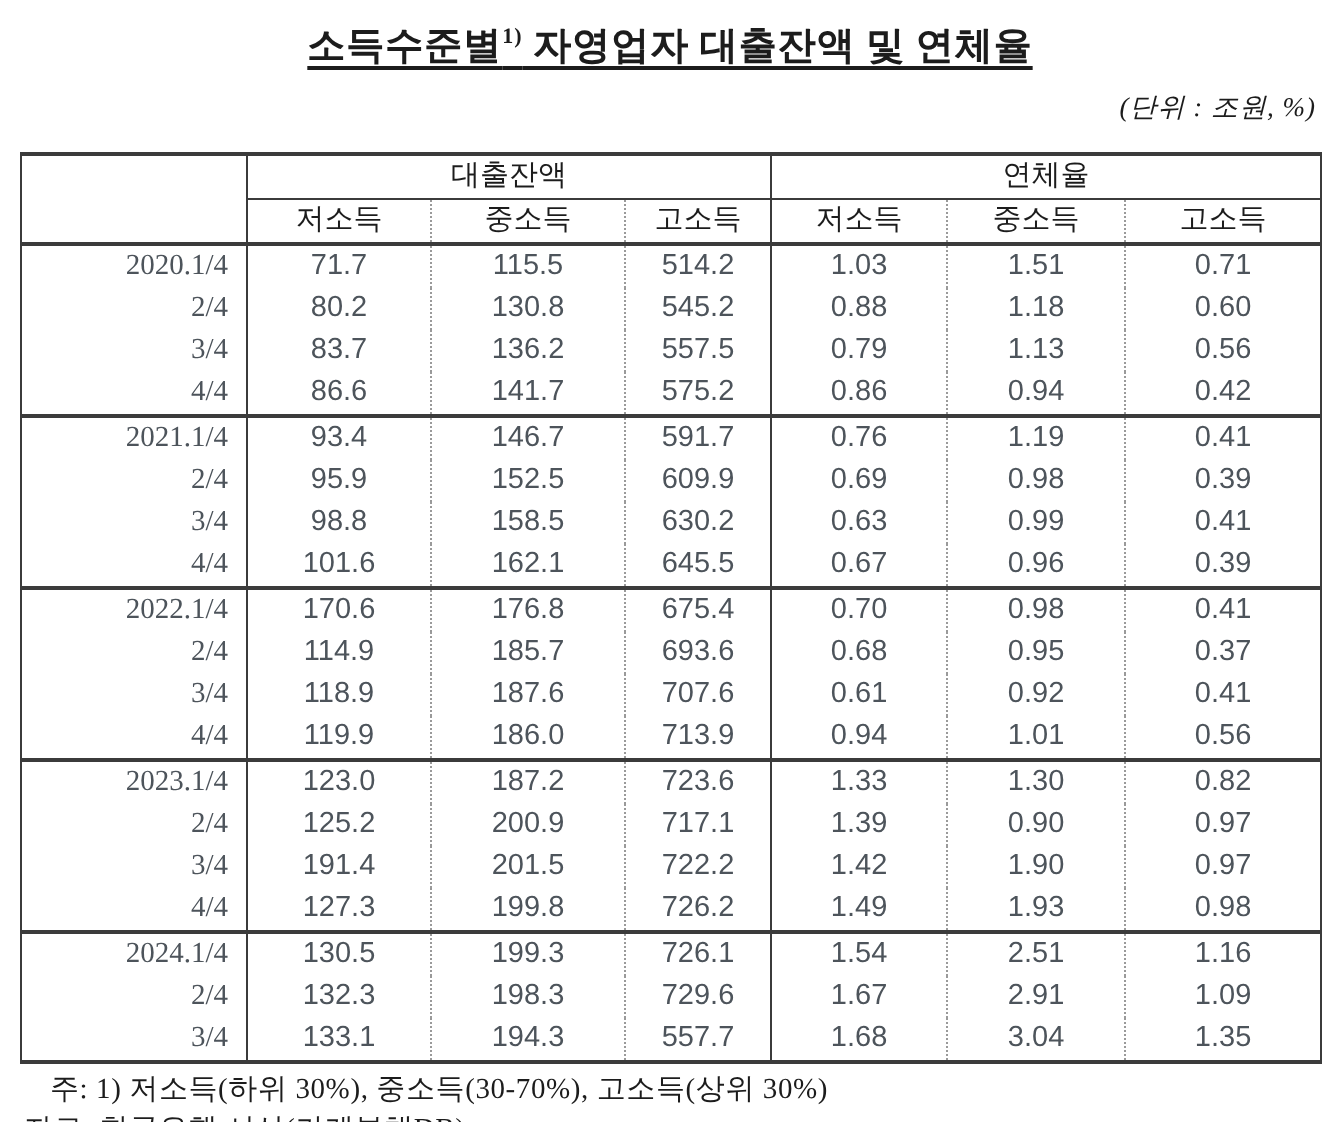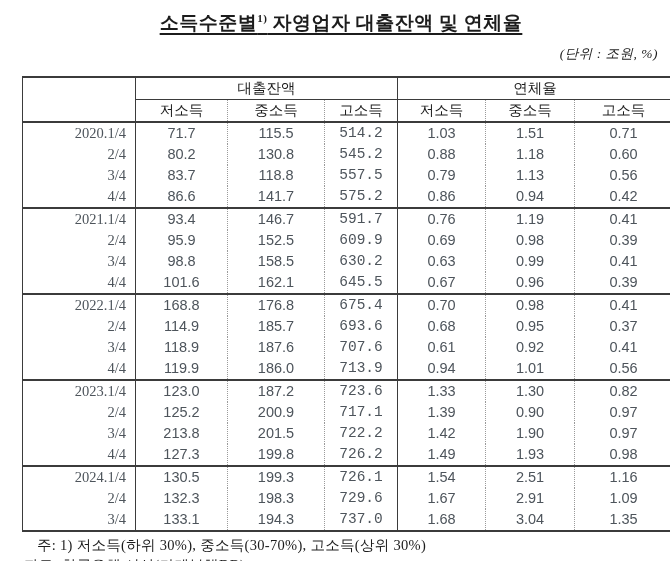--- a/index.html
+++ b/index.html
@@ -11,21 +11,21 @@
   }
   * { box-sizing: border-box; }
   html, body {
     margin: 0; padding: 0;
     width: 670px; height: 561px;
     background: var(--bg);
     font-family: "Liberation Serif", "DejaVu Serif", serif;
     color: var(--text);
     overflow: hidden;
   }
-  .page { width: 670px; height: 483px; padding: 6px 10px 0 22px; }
+  .page { width: 670px; height: 483px; padding: 6px 10px 0 10px; }
 
   .title {
     text-align: center;
     font-size: 19px;
     font-weight: bold;
     letter-spacing: 0.5px;
     margin-top: 4px;
     white-space: nowrap;
   }
   .title .underlined {
@@ -84,21 +84,21 @@
     text-align: right;
     padding-right: 9px;
     border-right: 1.5px solid var(--border);
     font-family: Liberation Serif, serif;
   }
   .data-table tbody td.val { text-align: center; }
   .data-table tbody td.c0,
   .data-table tbody td.c1,
   .data-table tbody td.c3,
   .data-table tbody td.c4 { border-right: 1px dotted var(--dotted); }
-  .data-table tbody td.c2 { border-right: 1.5px solid var(--border); font-family: Liberation Mono, monospace; }
+  .data-table tbody td.c2 { border-right: 1.5px solid var(--border); }
   .data-table tbody tr.year-start td { border-top: 2px solid var(--border); }
 
   .notes {
     margin-top: 3px;
     margin-left: 2px;
     font-size: 14.5px;
     line-height: 20px;
     letter-spacing: 0.3px;
   }
   .notes .note-1 { padding-left: 13px; }
@@ -155,21 +155,21 @@
           <td class="val c0">80.2</td>
           <td class="val c1">130.8</td>
           <td class="val c2">545.2</td>
           <td class="val c3">0.88</td>
           <td class="val c4">1.18</td>
           <td class="val c5">0.60</td>
         </tr>
         <tr>
           <td class="period">3/4</td>
           <td class="val c0">83.7</td>
-          <td class="val c1">118.8</td>
+          <td class="val c1">136.2</td>
           <td class="val c2">557.5</td>
           <td class="val c3">0.79</td>
           <td class="val c4">1.13</td>
           <td class="val c5">0.56</td>
         </tr>
         <tr>
           <td class="period">4/4</td>
           <td class="val c0">86.6</td>
           <td class="val c1">141.7</td>
           <td class="val c2">575.2</td>
@@ -208,21 +208,21 @@
           <td class="period">4/4</td>
           <td class="val c0">101.6</td>
           <td class="val c1">162.1</td>
           <td class="val c2">645.5</td>
           <td class="val c3">0.67</td>
           <td class="val c4">0.96</td>
           <td class="val c5">0.39</td>
         </tr>
         <tr class="year-start">
           <td class="period">2022.1/4</td>
-          <td class="val c0">168.8</td>
+          <td class="val c0">170.6</td>
           <td class="val c1">176.8</td>
           <td class="val c2">675.4</td>
           <td class="val c3">0.70</td>
           <td class="val c4">0.98</td>
           <td class="val c5">0.41</td>
         </tr>
         <tr>
           <td class="period">2/4</td>
           <td class="val c0">114.9</td>
           <td class="val c1">185.7</td>
@@ -262,21 +262,21 @@
           <td class="period">2/4</td>
           <td class="val c0">125.2</td>
           <td class="val c1">200.9</td>
           <td class="val c2">717.1</td>
           <td class="val c3">1.39</td>
           <td class="val c4">0.90</td>
           <td class="val c5">0.97</td>
         </tr>
         <tr>
           <td class="period">3/4</td>
-          <td class="val c0">213.8</td>
+          <td class="val c0">191.4</td>
           <td class="val c1">201.5</td>
           <td class="val c2">722.2</td>
           <td class="val c3">1.42</td>
           <td class="val c4">1.90</td>
           <td class="val c5">0.97</td>
         </tr>
         <tr>
           <td class="period">4/4</td>
           <td class="val c0">127.3</td>
           <td class="val c1">199.8</td>
@@ -300,21 +300,21 @@
           <td class="val c1">198.3</td>
           <td class="val c2">729.6</td>
           <td class="val c3">1.67</td>
           <td class="val c4">2.91</td>
           <td class="val c5">1.09</td>
         </tr>
         <tr>
           <td class="period">3/4</td>
           <td class="val c0">133.1</td>
           <td class="val c1">194.3</td>
-          <td class="val c2">737.0</td>
+          <td class="val c2">557.7</td>
           <td class="val c3">1.68</td>
           <td class="val c4">3.04</td>
           <td class="val c5">1.35</td>
         </tr>
       </tbody>
   </table>
 
   <div class="notes">
     <div class="note-1">주: 1) 저소득(하위 30%), 중소득(30-70%), 고소득(상위 30%)</div>
     <div class="note-2">자료: 한국은행 시산(가계부채DB)</div>

